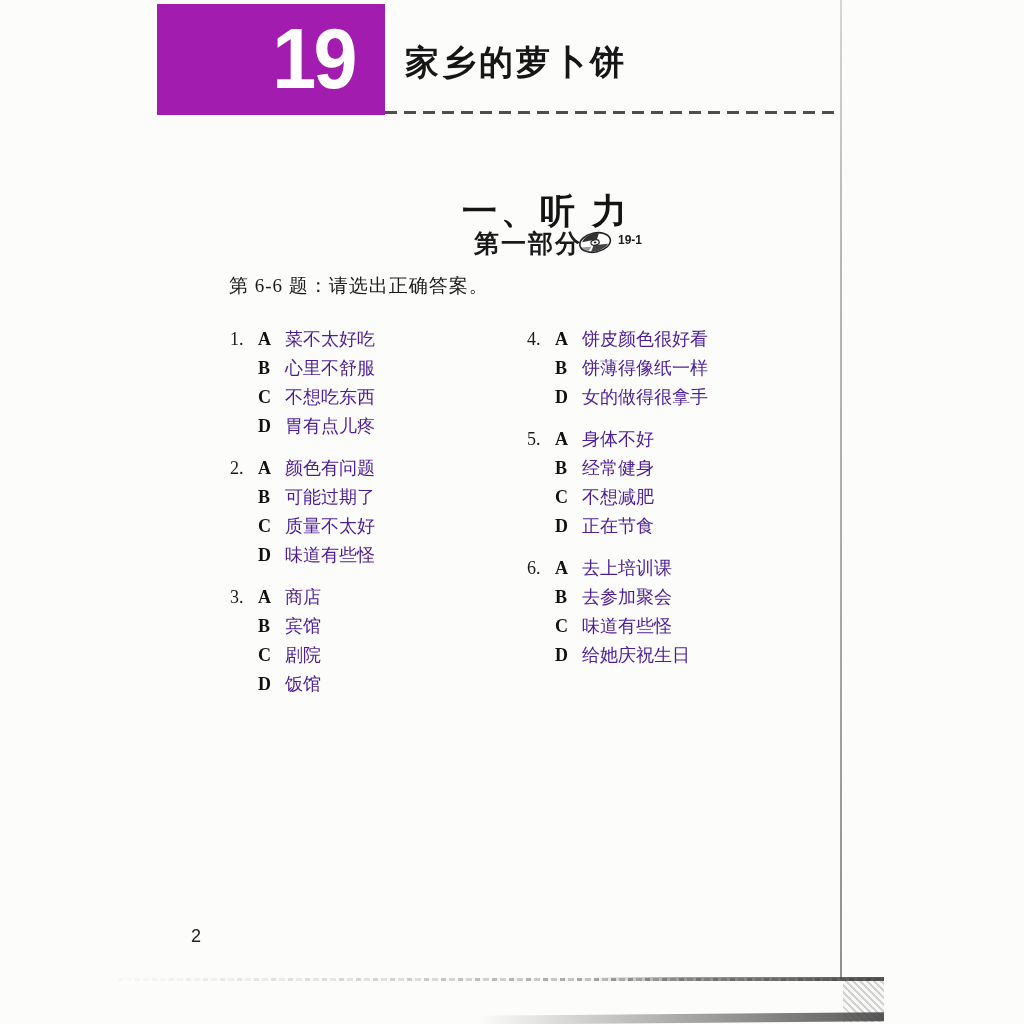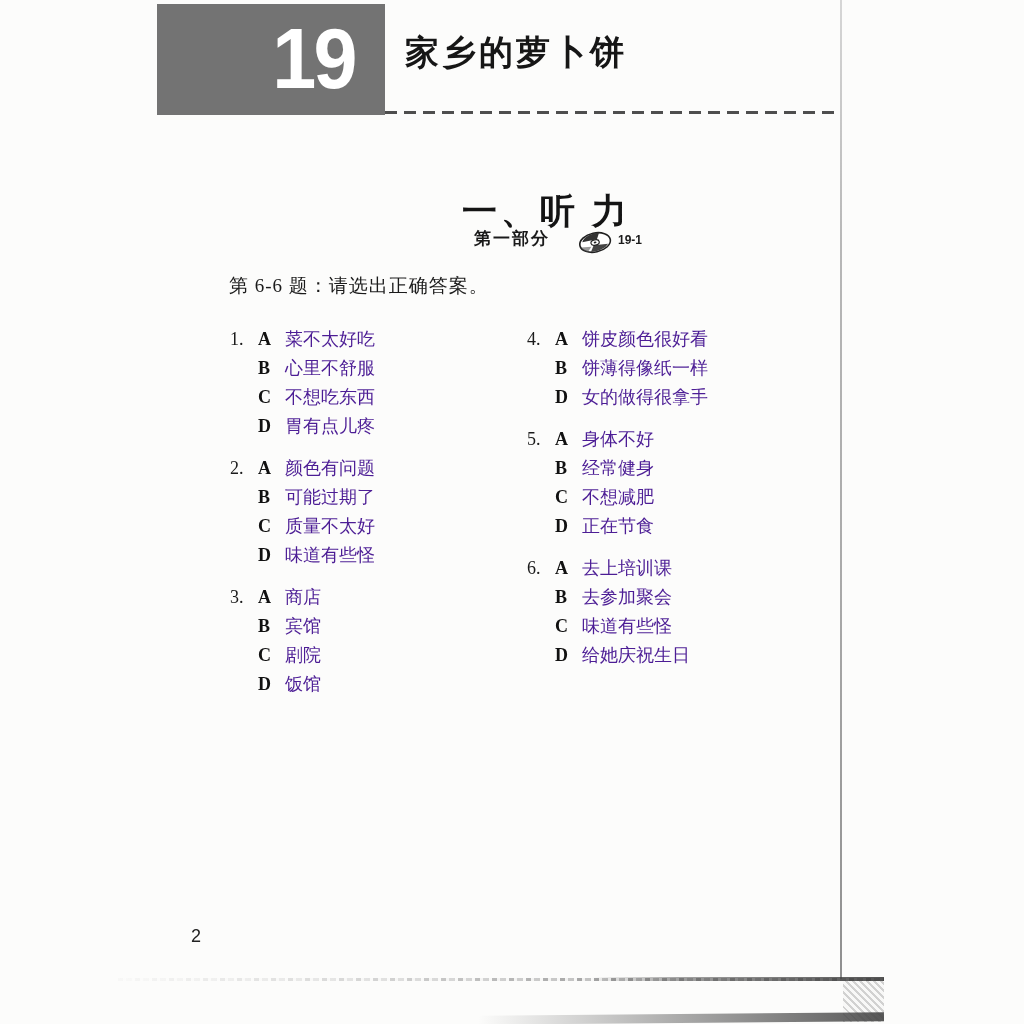--- a/index.html
+++ b/index.html
@@ -7,46 +7,46 @@
   body {
     position:relative;
     background:#fcfcfb;
     color:#1c1c1c;
     font-family:"Liberation Serif","DejaVu Serif",serif;
   }
 
   
   .lesson-box {
     position:absolute; left:157px; top:4px; width:228px; height:111px;
-    background:#737373;
+    background:#a21caf;
   }
   .lesson-number {
     position:absolute; right:30px; top:0; height:111px; line-height:108px;
     color:#ffffff; font-family:"Liberation Sans","DejaVu Sans",sans-serif;
     font-weight:800; font-size:86px; letter-spacing:-3px;
     transform:scaleX(.92); transform-origin:right center;
   }
   .lesson-title {
-    position:absolute; left:405px; top:30px;
+    position:absolute; left:405px; top:40px;
     font-family:"Liberation Sans","DejaVu Sans",sans-serif;
     font-weight:700; font-size:34px; letter-spacing:3px; color:#161616;
   }
   .header-dashes {
     position:absolute; left:385px; top:111px; width:456px; height:3px;
     background:repeating-linear-gradient(90deg,#4e4e4e 0 12px,transparent 12px 19px);
   }
 
   
   .section-heading {
     position:absolute; left:462px; top:188px;
     font-size:35px; font-weight:700; letter-spacing:4px; color:#141414;
   }
   .part-heading {
     position:absolute; left:474px; top:227px;
-    font-size:17px; font-weight:700; letter-spacing:2px; color:#1a1a1a;
+    font-size:25px; font-weight:700; letter-spacing:2px; color:#1a1a1a;
   }
   .cd-icon { position:absolute; left:577px; top:229px; width:36px; height:27px; }
   .audio-track {
     position:absolute; left:618px; top:233px;
     font-family:"Liberation Sans","DejaVu Sans",sans-serif;
     font-weight:700; font-size:12px; color:#1a1a1a;
   }
 
   
   .instructions {

